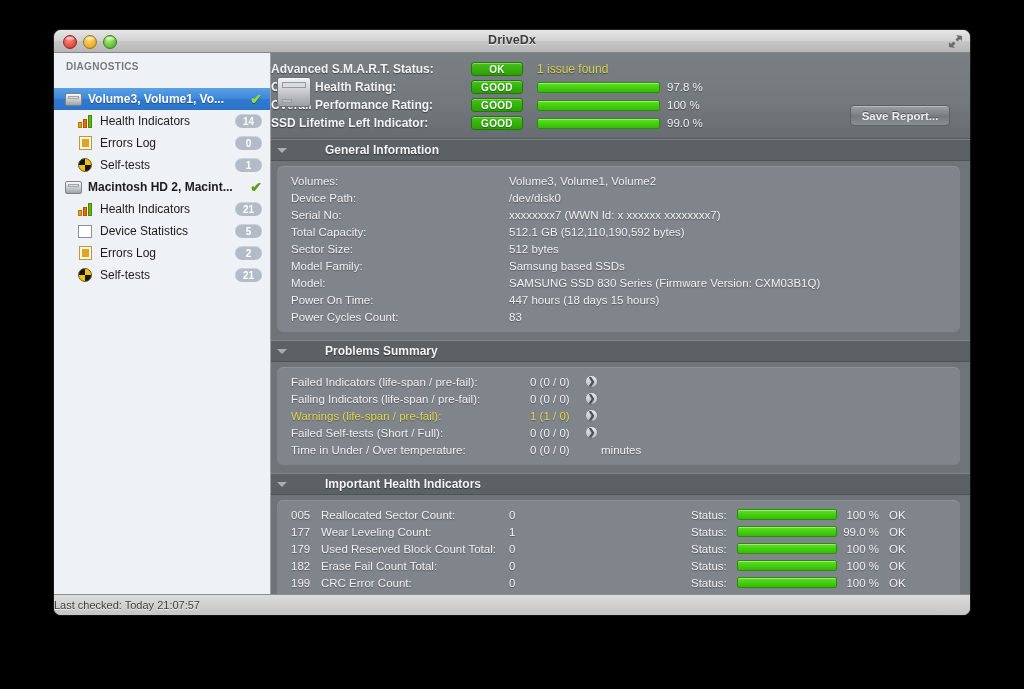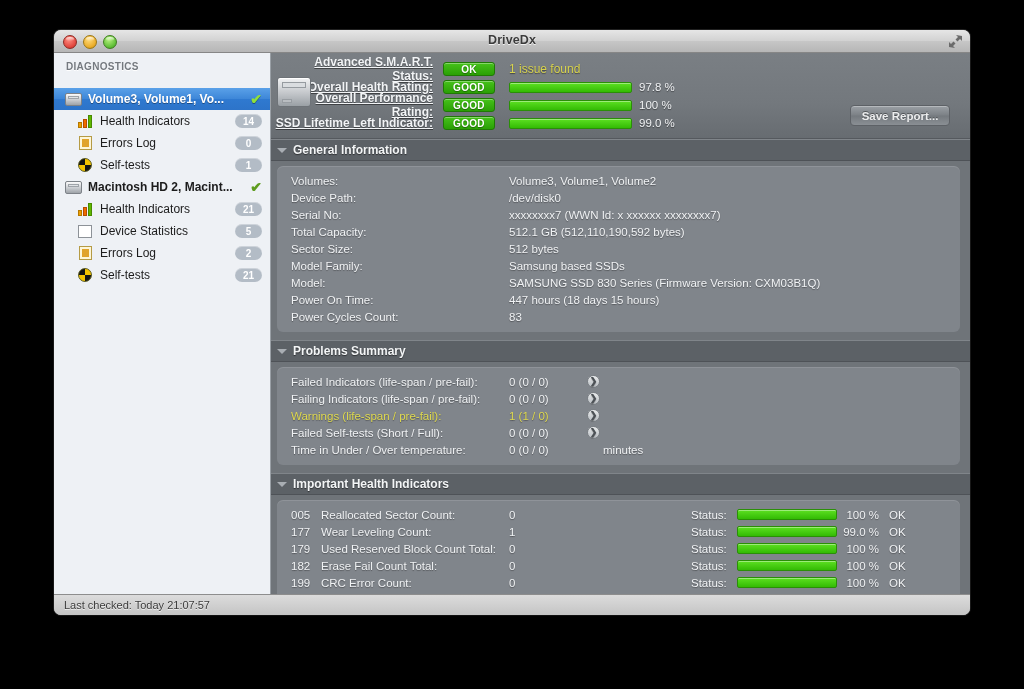--- a/index.html
+++ b/index.html
@@ -123,22 +123,22 @@
   }
   .hdd-big{position:absolute;left:6px;top:24px;width:34px;height:30px;border-radius:3px;
     background:linear-gradient(to bottom,#f2f3f4,#c3c6ca 55%,#9aa0a5);
     border:1px solid #6e7378;box-sizing:border-box;box-shadow:inset 0 1px 0 #fff;}
   .hdd-big::before{content:"";position:absolute;left:4px;top:4px;width:24px;height:6px;
     background:#dadde0;border:1px solid #969ba0;box-sizing:border-box;}
   .hdd-big::after{content:"";position:absolute;left:4px;bottom:3px;width:10px;height:4px;
     background:#b9bdc1;border:1px solid #989da2;box-sizing:border-box;}
 
   .st-row{display:flex;align-items:center;height:18px;}
-  .st-label{width:172px;text-align:right;padding-right:10px;box-sizing:border-box;
-    font-size:12px;font-weight:bold;color:#f2f4f6;text-shadow:0 1px 1px rgba(0,0,0,.45);text-decoration:underline;}
+  .st-label{width:200px;text-align:left;padding-right:10px;box-sizing:border-box;
+    font-size:12px;font-weight:bold;color:#f2f4f6;text-shadow:0 1px 1px rgba(0,0,0,.45);}
   .pill{
     width:52px;height:14px;border-radius:3px;
     background:linear-gradient(to bottom,#46c21a,#2aa005);
     border:1px solid #1f7a04;box-sizing:border-box;
     color:#fff;font-size:10px;font-weight:bold;letter-spacing:.3px;
     display:flex;align-items:center;justify-content:center;
     text-shadow:0 1px 1px rgba(0,0,0,.4);
     box-shadow:inset 0 1px 0 rgba(255,255,255,.35);
   }
   .issue{margin-left:14px;font-size:12px;color:#d8d34e;text-shadow:0 1px 1px rgba(0,0,0,.45);}
@@ -158,39 +158,39 @@
     cursor:default;
     font-weight:bold;
   }
 
   
   #scroll{flex:1 1 auto;min-height:0;overflow:hidden;position:relative;background:#6f7479;}
 
   .sec-head{
     height:20px;display:flex;align-items:center;padding-left:6px;
     background:#5c6166;
-    border-top:1px solid #80858a;border-bottom:1px solid #4e5257;
+    border-top:1px solid #80858a;border-bottom:1px solid #4e5257;gap:32px;
   }
   .tri{width:0;height:0;border-left:5px solid transparent;border-right:5px solid transparent;
     border-top:5px solid #a9aeb3;margin-right:6px;}
   .sec-title{font-size:12px;font-weight:bold;color:#f3f5f6;text-shadow:0 1px 1px rgba(0,0,0,.5);}
 
   .panel{
     margin:5px 10px 8px 6px;border-radius:6px;background:#80858b;
     box-shadow:inset 0 1px 0 rgba(255,255,255,.12);
     padding:6px 0 7px 0;
   }
 
   .kv{display:flex;align-items:center;height:17px;font-size:11.5px;color:#f0f2f4;
     text-shadow:0 1px 1px rgba(0,0,0,.35);}
   .kv .k{width:232px;padding-left:14px;box-sizing:border-box;}
   .kv .v{flex:1 1 auto;}
 
   .kv.warn{color:#ded84f;}
-  .pv{width:78px;}
+  .pv{width:55px;margin-left:21px;}
   .arrowbtn{width:13px;height:13px;border-radius:50%;
     background:linear-gradient(to bottom,#e9ebec,#b9bec3);
     border:1px solid #7b8085;box-sizing:border-box;
     display:flex;align-items:center;justify-content:center;cursor:default;}
   .arrowbtn span{font-size:9px;color:#4c5156;line-height:1;font-weight:bold;}
   .mins{margin-left:16px;}
 
   .hi{display:flex;align-items:center;height:17px;font-size:11.5px;color:#f0f2f4;
     text-shadow:0 1px 1px rgba(0,0,0,.35);}
   .hi .id{width:44px;padding-left:14px;box-sizing:border-box;}
@@ -202,21 +202,21 @@
     border:1px solid #2a8f07;box-sizing:border-box;
     box-shadow:inset 0 1px 0 rgba(255,255,255,.4);}
   .hi .hpct{width:52px;text-align:right;padding-right:10px;box-sizing:border-box;}
   .hi .hok{width:34px;}
 
   
   #statusbar{
     flex:0 0 20px;height:20px;
     background:linear-gradient(to bottom,#dcdcdc,#c4c4c4);
     border-top:1px solid #8d8d8d;
-    display:flex;align-items:center;padding-left:10px;
+    display:flex;align-items:center;padding-left:0;
     font-size:11px;color:#3c3c3c;text-shadow:0 1px 0 rgba(255,255,255,.7);
   }
 </style>
 </head>
 <body>
 
 <div id="stage">
   <div id="window">
 
     <div id="titlebar">

